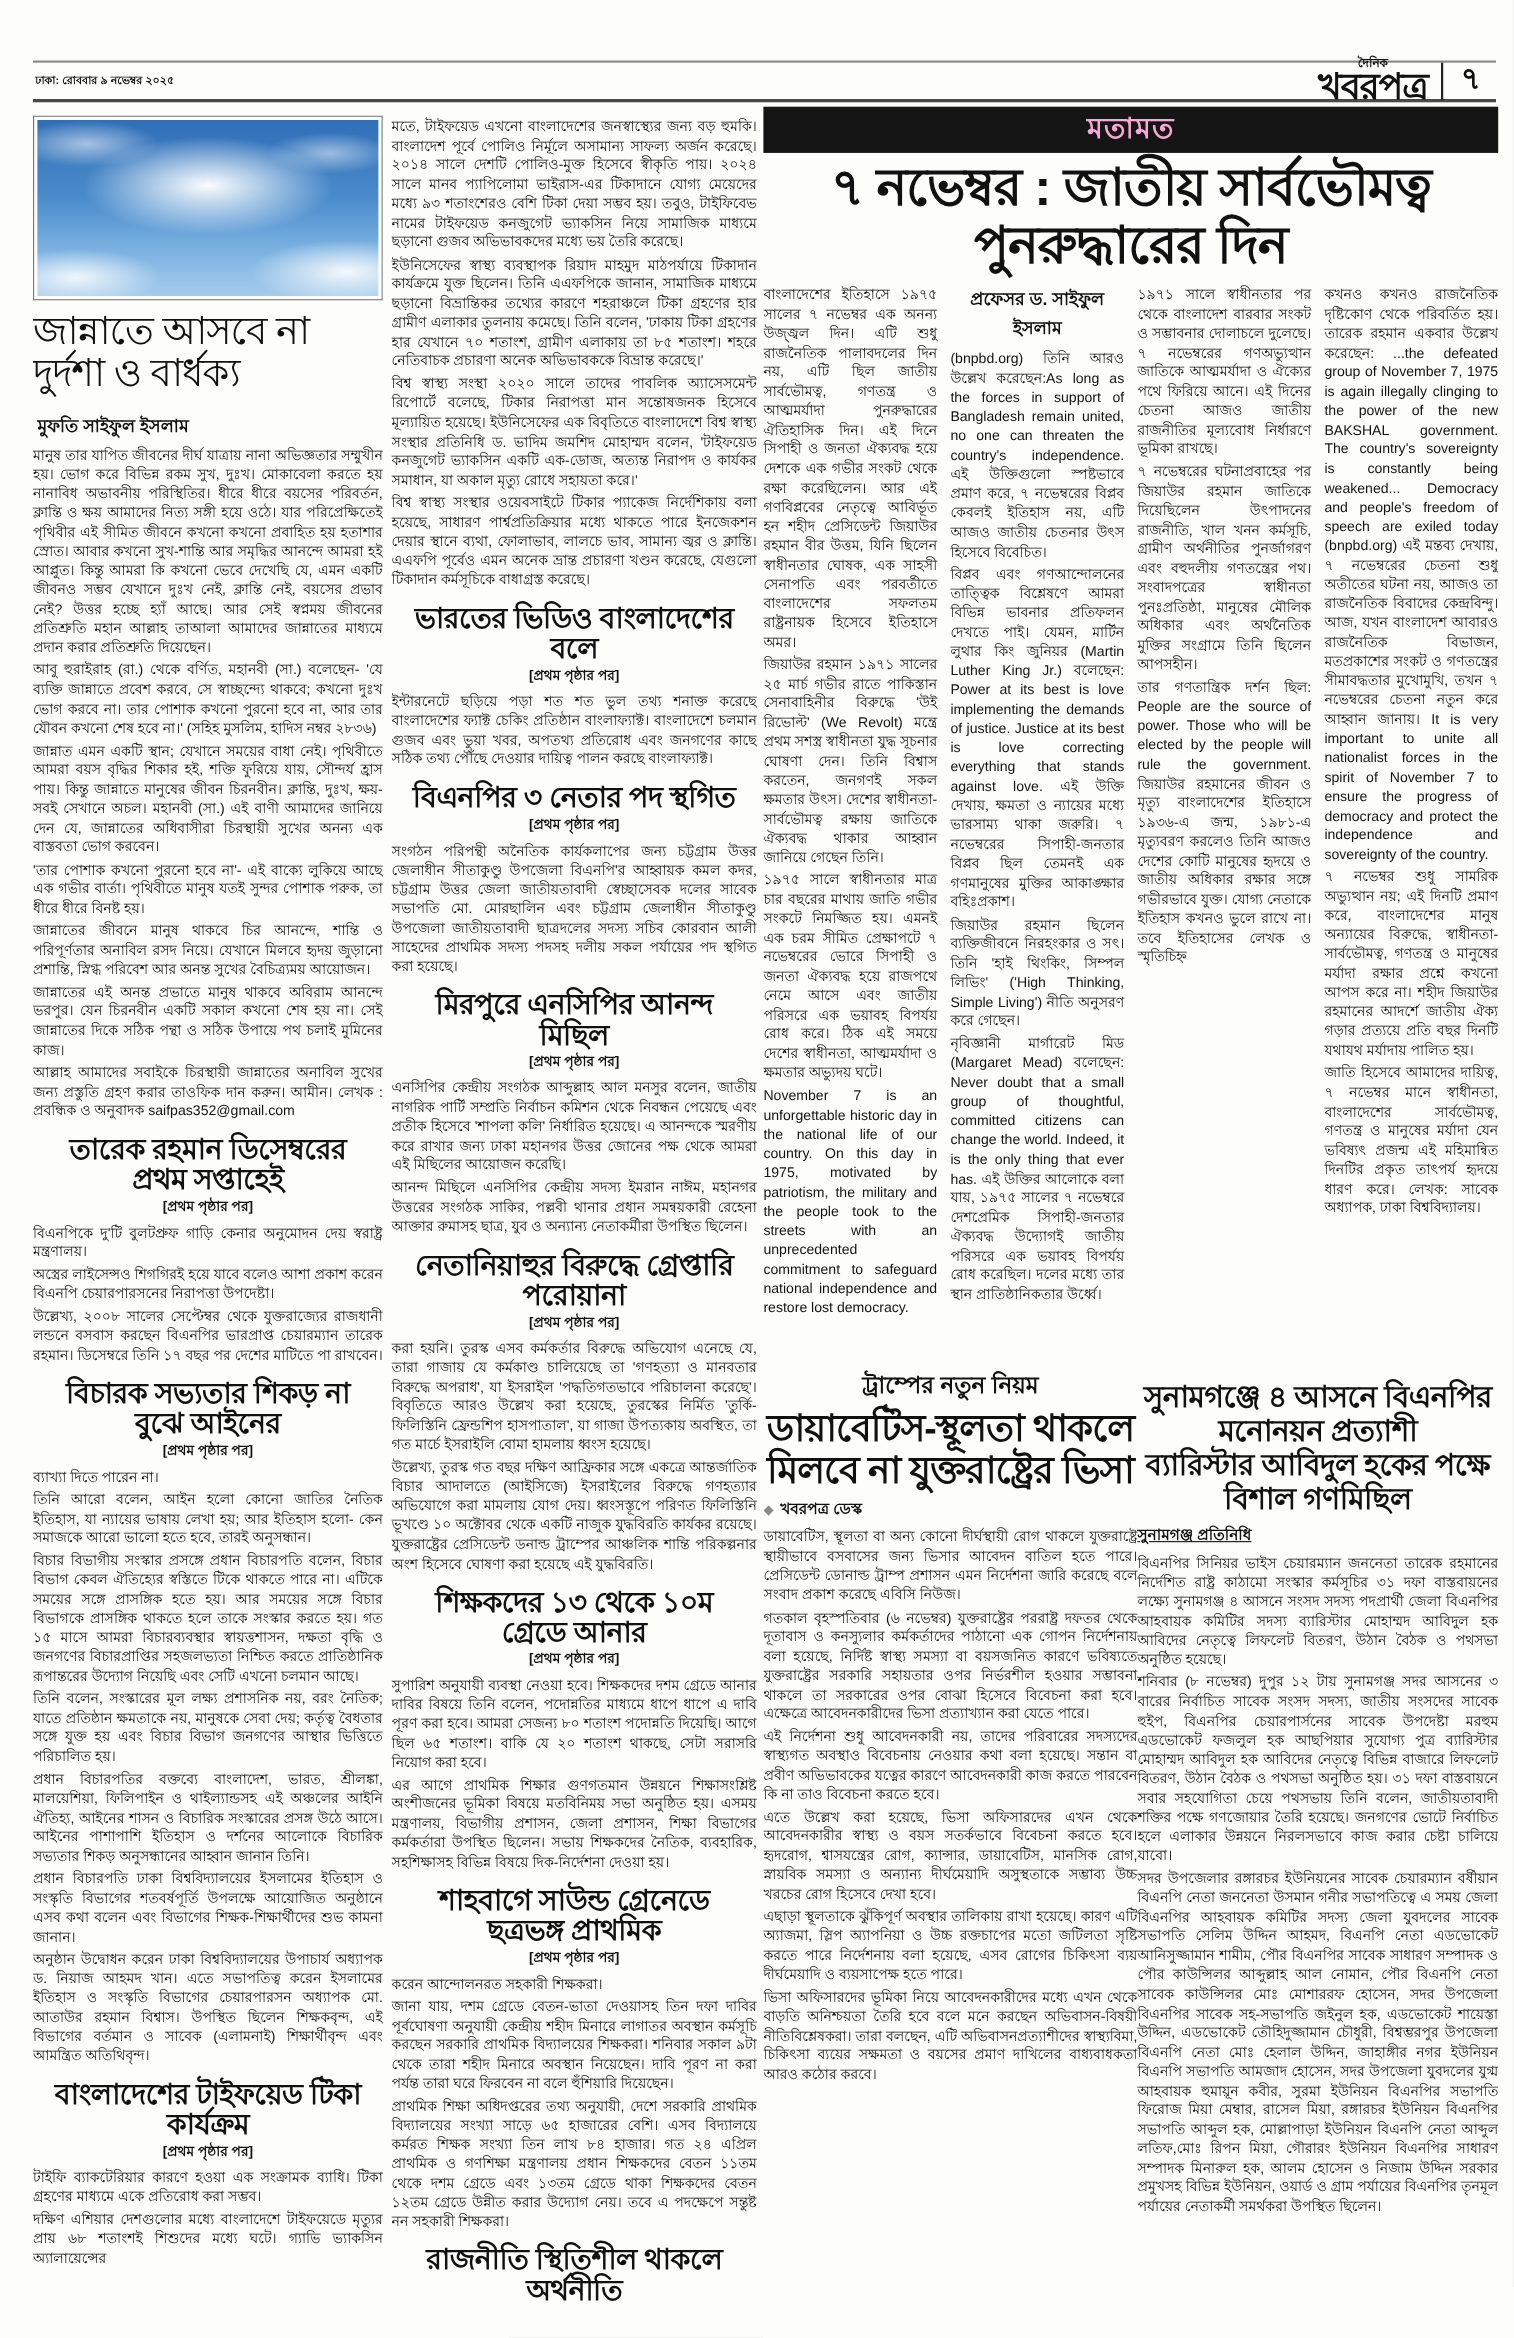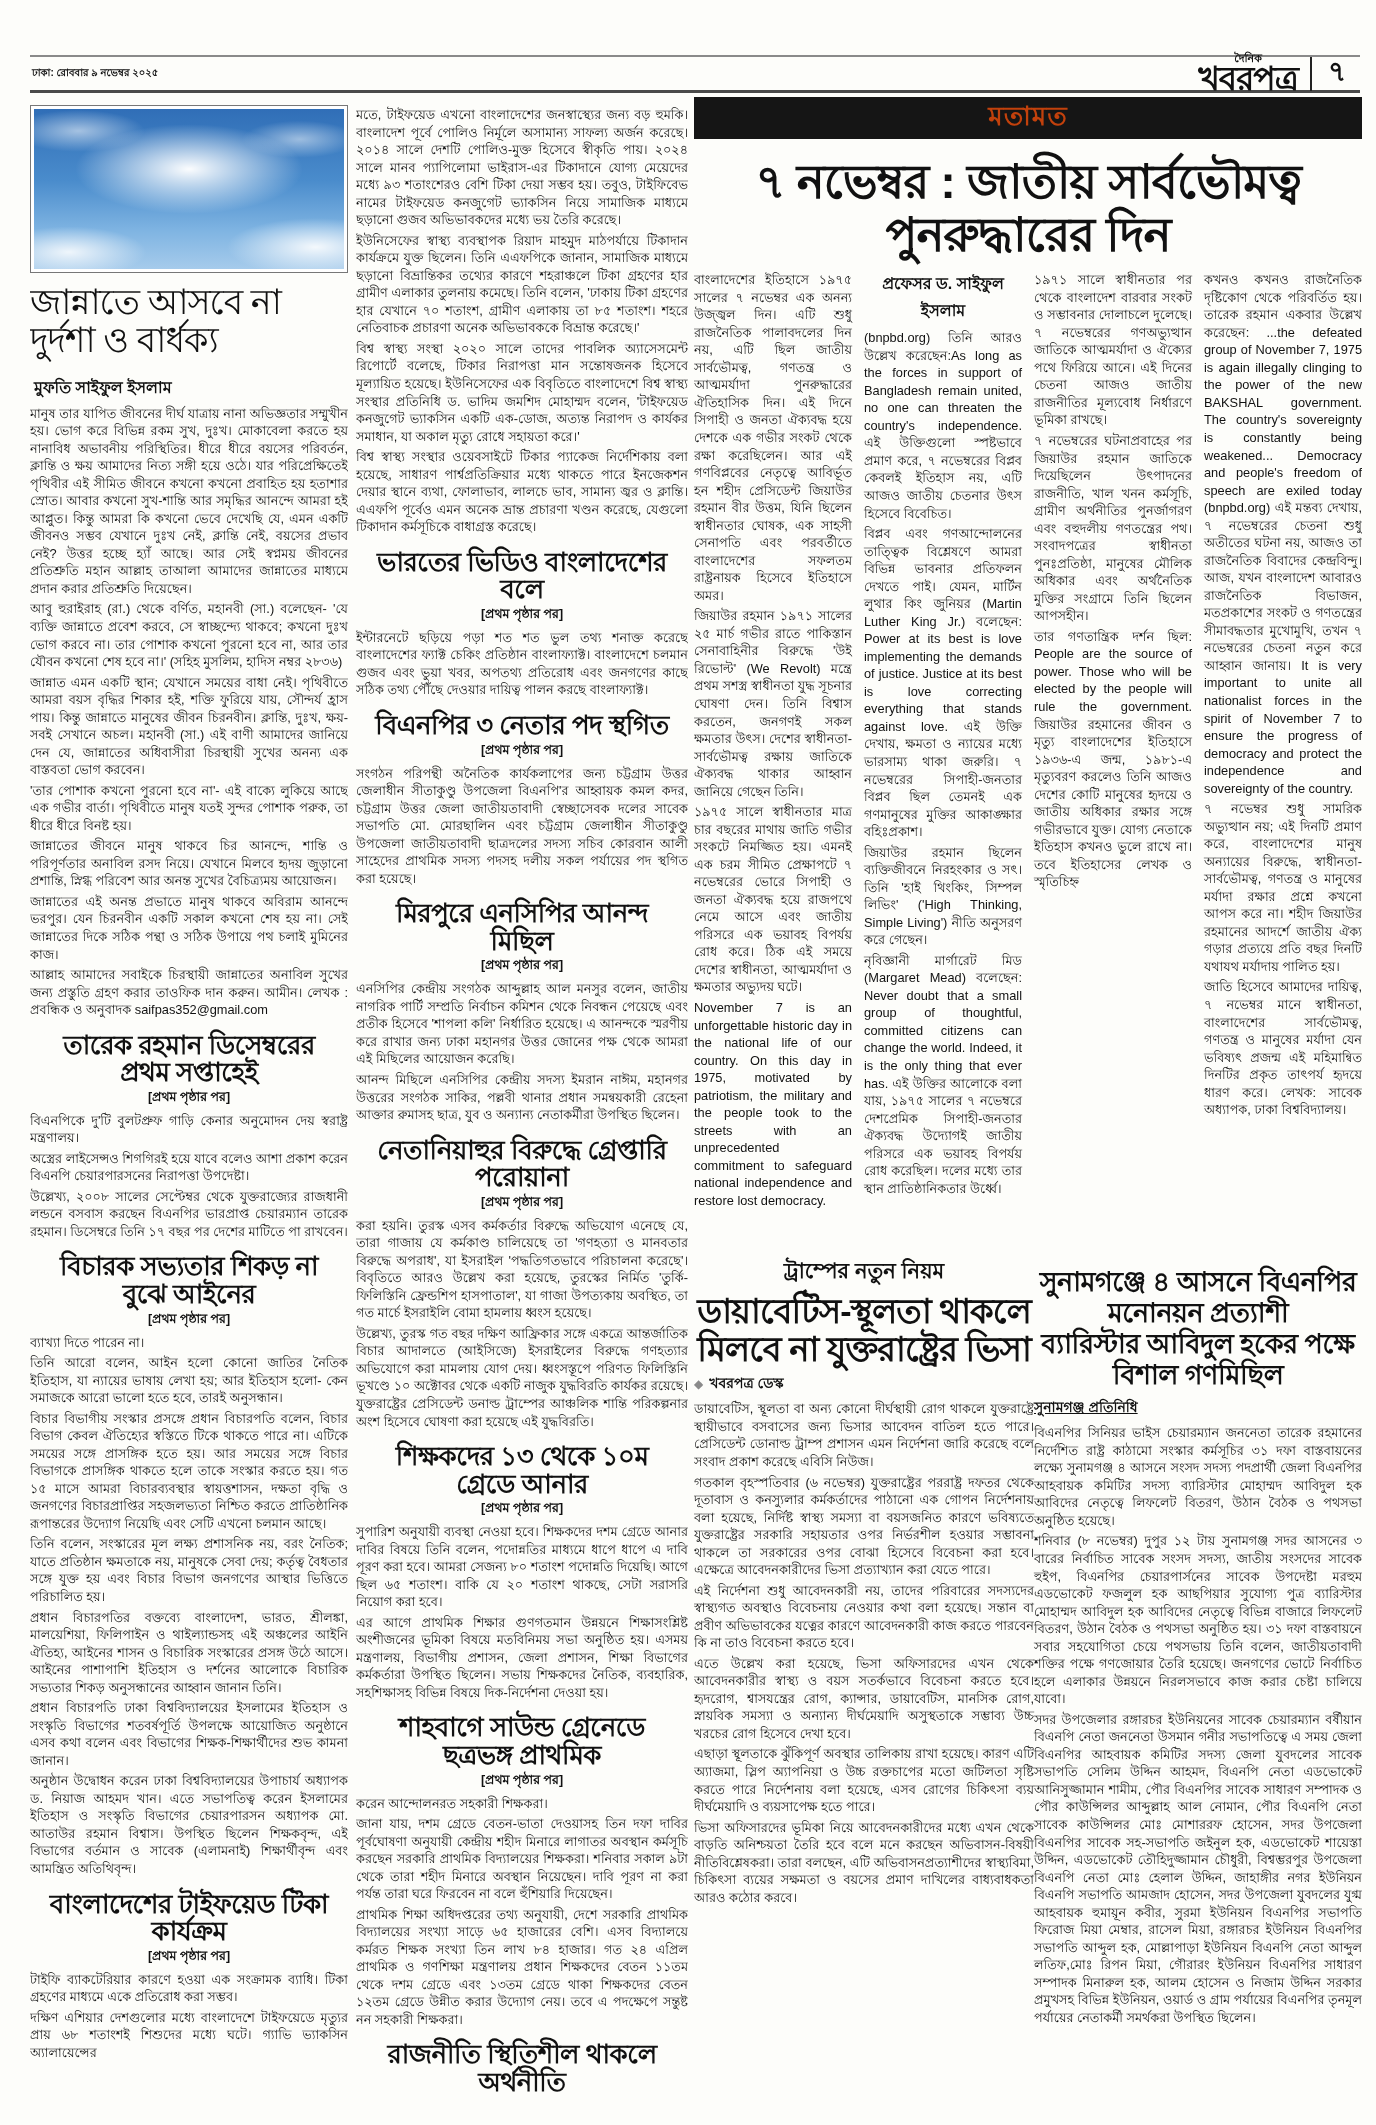--- a/index.html
+++ b/index.html
@@ -49,27 +49,27 @@
   }
   .lead-headline { font-size: 35px; font-weight: normal; line-height: 1.08; margin: 10px 0 6px; letter-spacing: -1px; }
   .lead-byline { font-size: 16px; font-weight: bold; margin: 16px 0 3px; padding-left: 4px; }
 
   
   #mid-col { position: absolute; left: 356px; top: 106px; width: 332px; height: 1995px; overflow: hidden; }
 
   
   #right-sec { position: absolute; left: 694px; top: 97px; width: 668px; height: 2010px; }
   #section-banner {
-    height: 42px; background: #151515; color: #c2410c;
+    height: 42px; background: #151515; color: #f9a8d4;
     display: flex; align-items: center; justify-content: center;
     font-size: 26px; font-weight: bold; letter-spacing: 1px;
   }
   #opinion-headline {
     font-size: 47px; font-weight: 900; text-align: center; line-height: 1.13;
-    margin: 16px 0 10px; letter-spacing: -1px;
+    margin: 4px 0 10px; letter-spacing: -1px;
   }
   #opinion-cols { display: flex; gap: 12px; height: 972px; overflow: hidden; }
   .op-col { flex: 1 1 0; }
   .op-byline { font-size: 16px; font-weight: bold; text-align: center; margin: 0 0 4px; }
 
   
   #right-bottom { display: flex; margin-top: 10px; height: 870px; overflow: hidden; justify-content: center; }
   #visa-article { width: 340px; flex: none; }
   .kicker { font-size: 21px; font-weight: bold; text-align: center; margin: 2px 0 0; }
   .visa-headline { font-size: 34px; font-weight: 900; text-align: center; line-height: 1.12; letter-spacing: -1px; margin: 2px 0 4px; }

